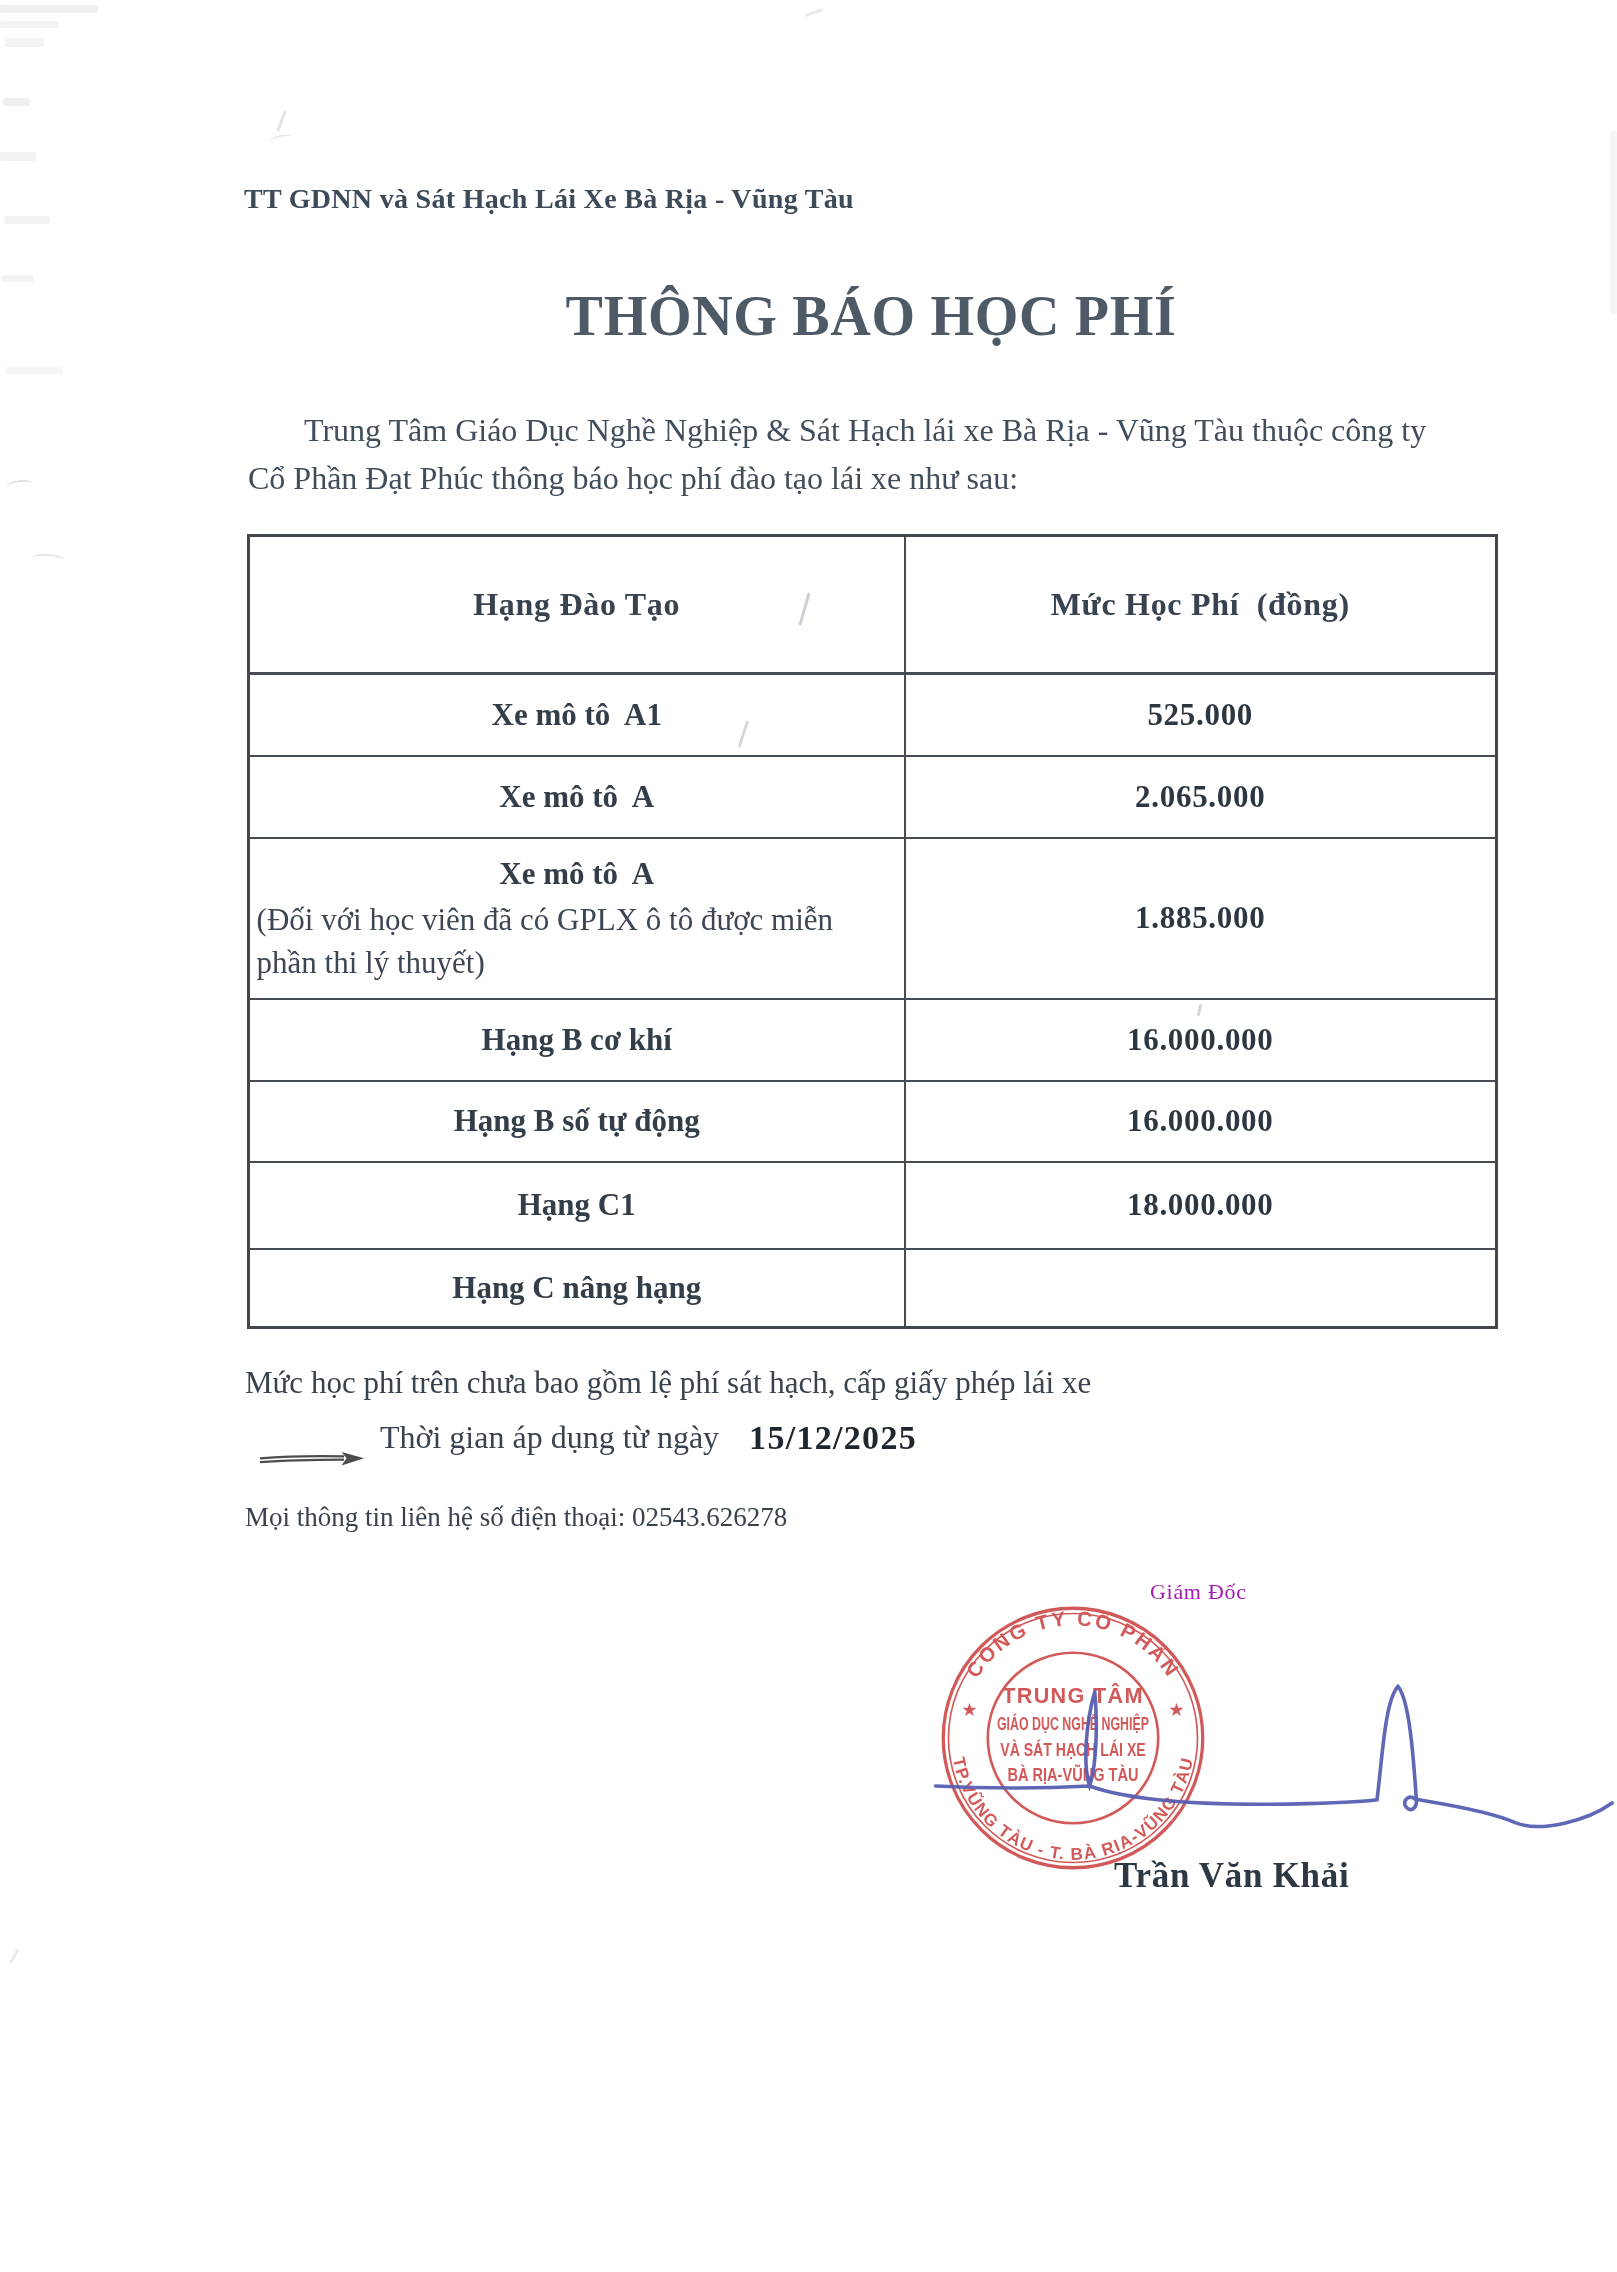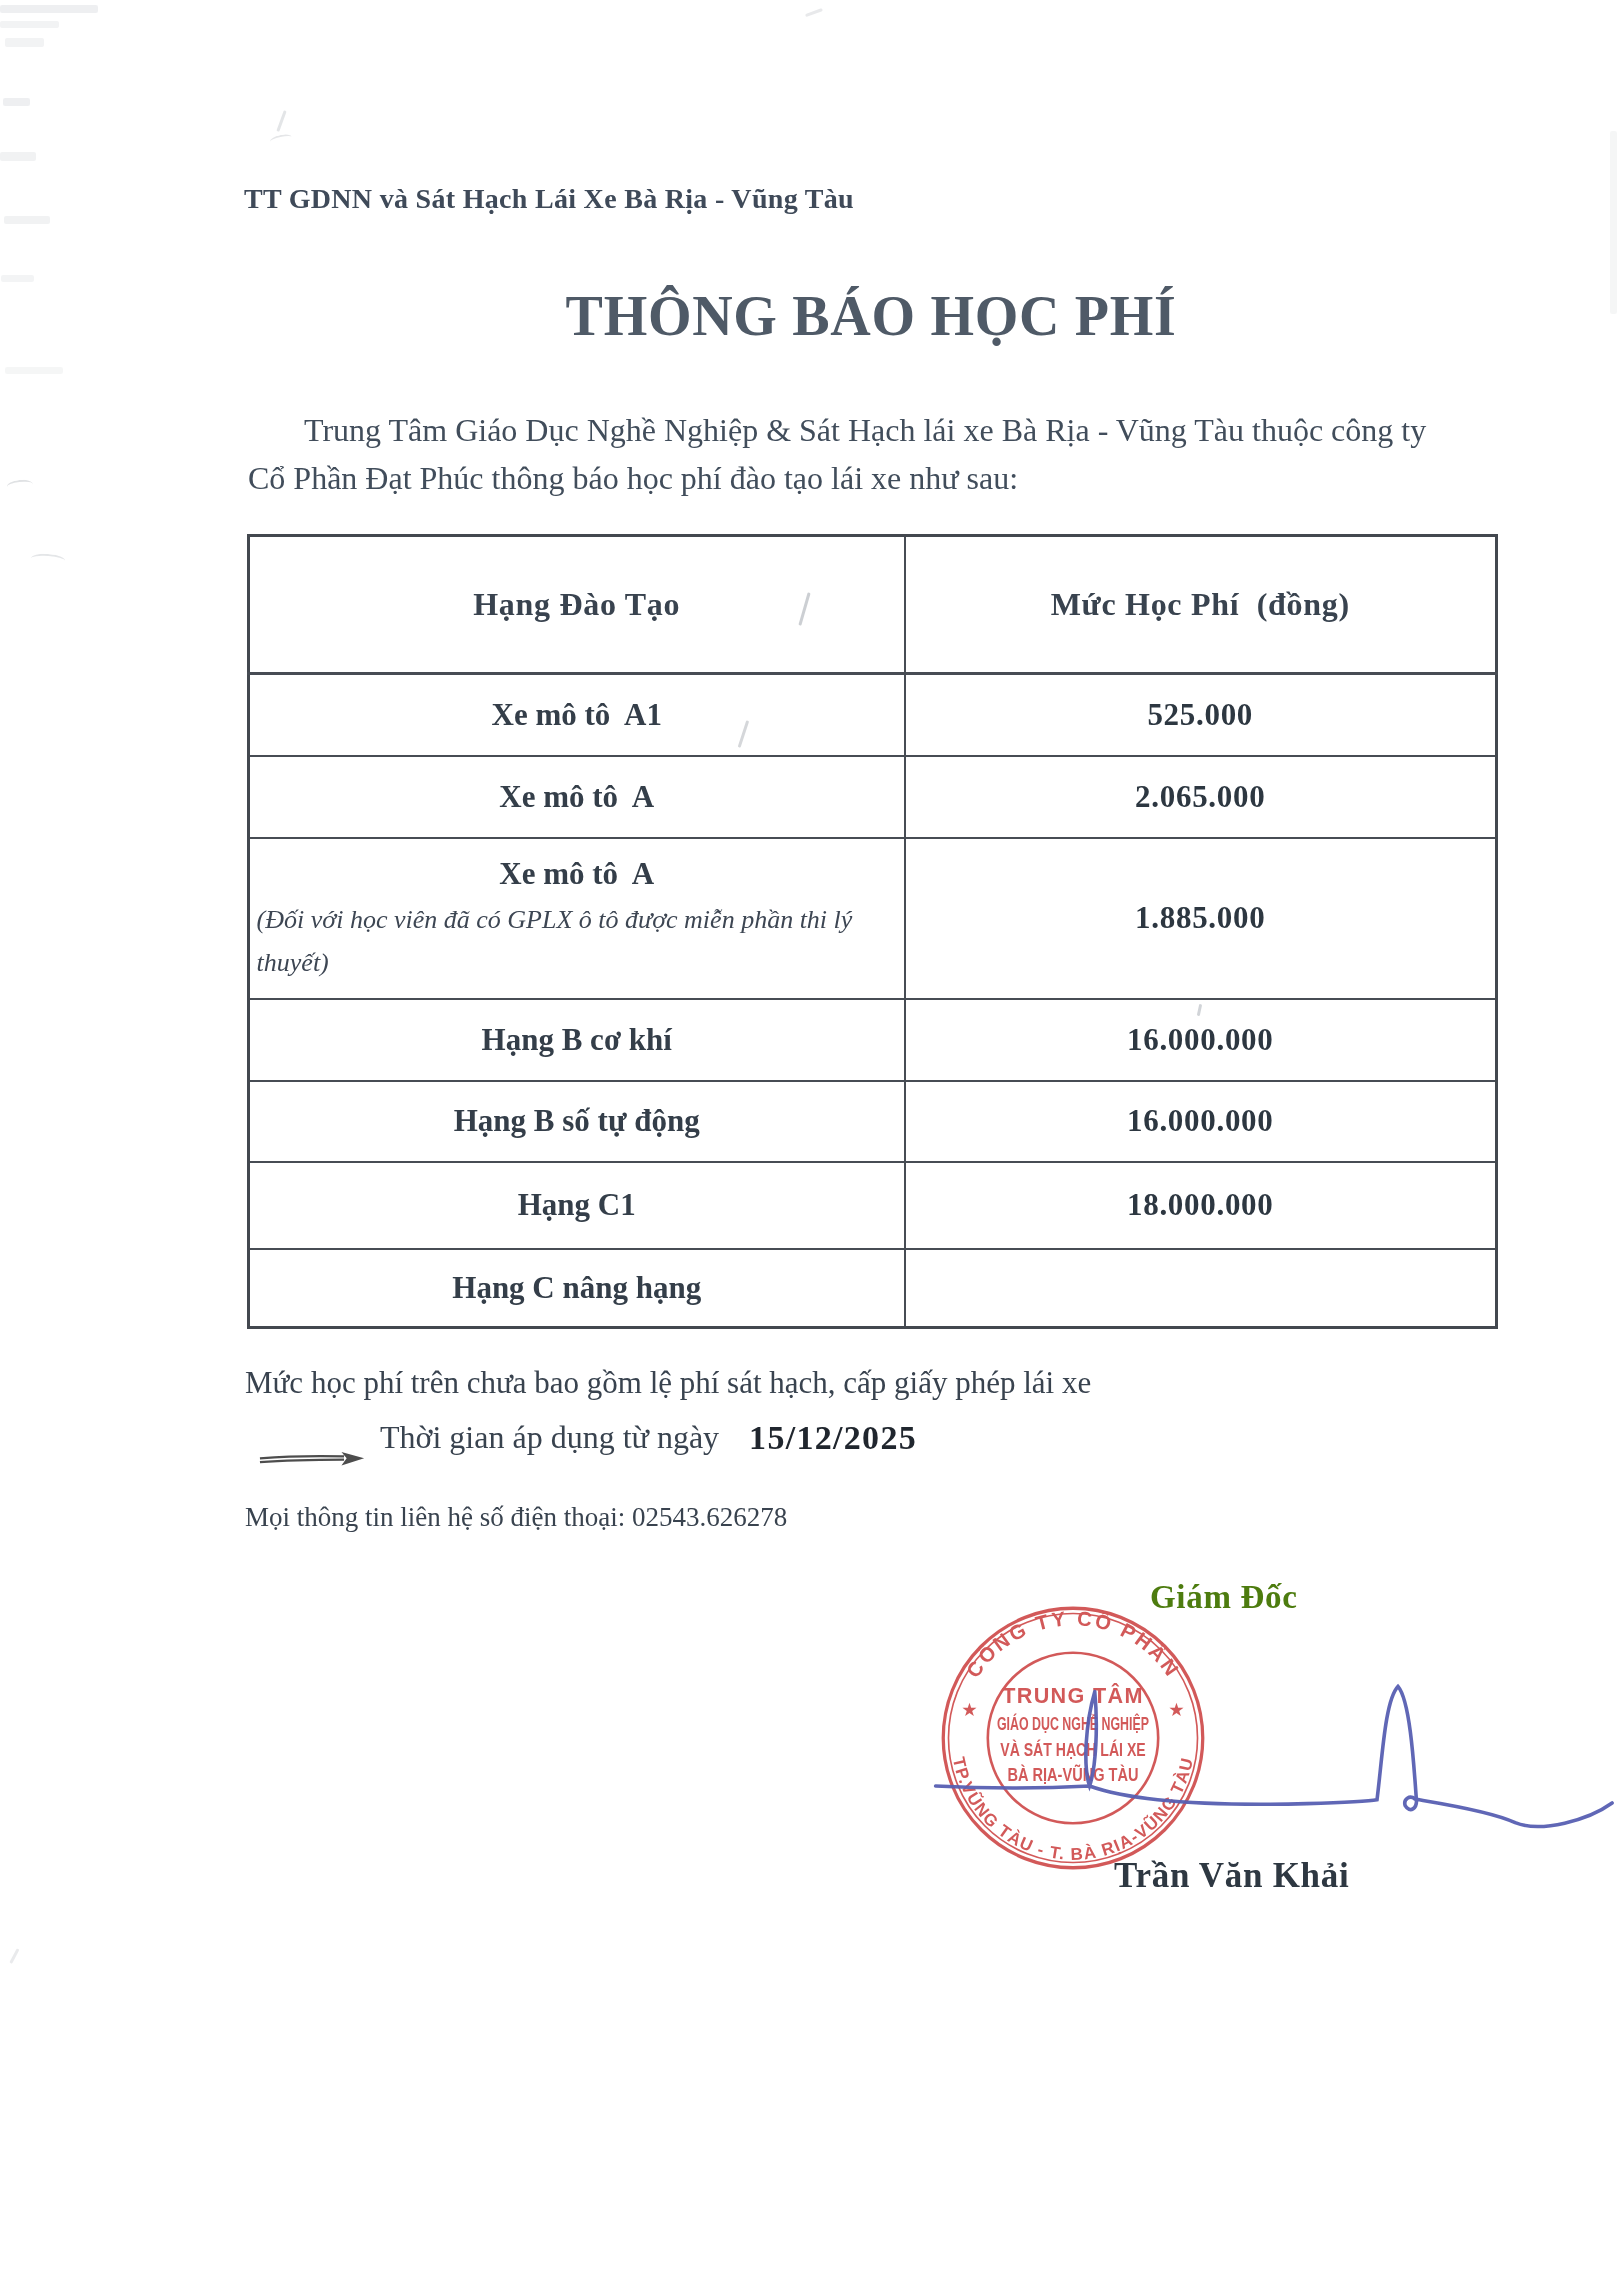--- a/index.html
+++ b/index.html
@@ -24,30 +24,30 @@
     border-collapse:collapse;table-layout:fixed;color:#343e49;
     border:3.3px solid #43484f;
     padding-left:34px;
   }
   table.fees th,table.fees td{border:2.6px solid #474c54;vertical-align:middle;}
   table.fees tr.hdr th{border-bottom-width:3.9px;font-size:32px;font-weight:bold;color:#39434f;letter-spacing:0.7px;}
   td.cat,td.fee{text-align:center;font-weight:bold;font-size:31px;}
   td.fee{color:#2d3741;letter-spacing:0.7px;}
   td.cat-note{vertical-align:top;padding:10.5px 6.6px 6.6px 6.6px;}
   .cat-head{text-align:center;font-weight:bold;font-size:31px;}
-  .note{font-style:italic;font-weight:normal;font-size:26px;text-align:left;line-height:43px;margin-top:6.6px;color:#3d4653;}
+  .note{font-weight:normal;font-size:31px;text-align:left;line-height:43px;margin-top:6.6px;color:#3d4653;}
 
   .note-line{left:245px;top:1365px;font-size:31px;color:#39434f;}
   .apply-line{left:258px;top:1419px;display:flex;align-items:flex-start;}
   .apply-arrow{margin-top:29px;}
   .apply-label{font-size:32px;color:#39434f;margin-left:12px;}
   .apply-date{font-size:34px;font-weight:bold;color:#20262e;margin-left:30px;letter-spacing:1.3px;}
   .contact-line{left:245px;top:1502px;font-size:27px;color:#39434f;}
 
-  .role{left:1150px;top:1579px;font-size:33px;font-weight:bold;color:#4d7c0f;letter-spacing:0.7px;}
+  .role{left:1150px;top:1579px;font-size:22px;font-weight:normal;color:#a21caf;letter-spacing:0.7px;}
   .name{left:1114px;top:1856px;font-size:35px;font-weight:bold;color:#2e3842;letter-spacing:0.7px;z-index:6;}
 
   .stamp-svg{left:938px;top:1603px;z-index:3;}
   .sig-svg{left:914px;top:1664px;z-index:5;}
 
   
   .art{position:absolute;background:#7e8690;border-radius:2px;}
   .slash{width:2.6px;background:#9aa0a8;border-radius:1.3px;}
   .curve{background:none;border-top:2px solid #9aa0a8;border-radius:50%;}
 </style>

